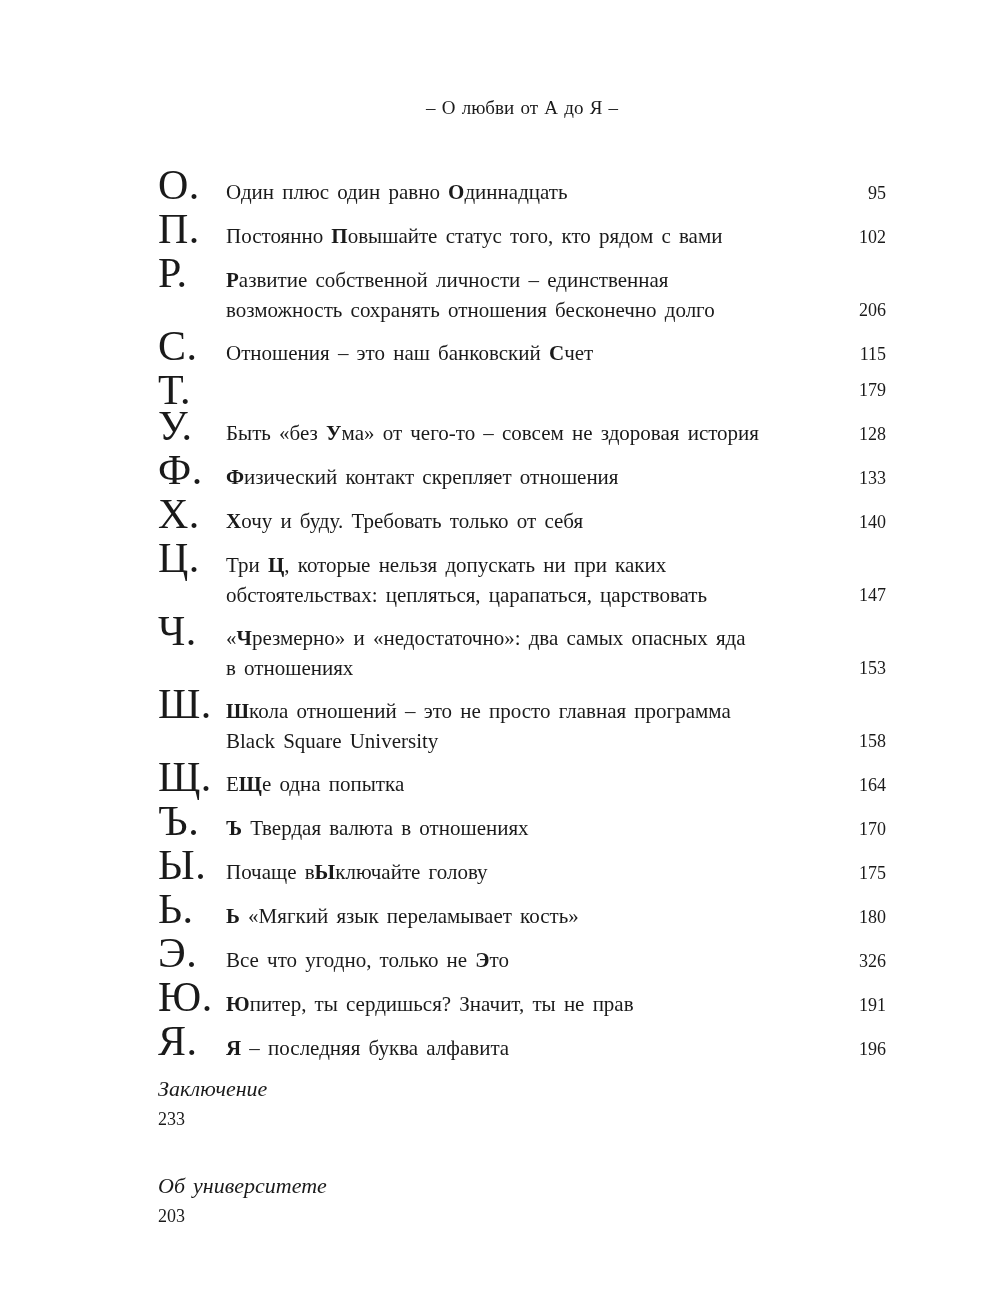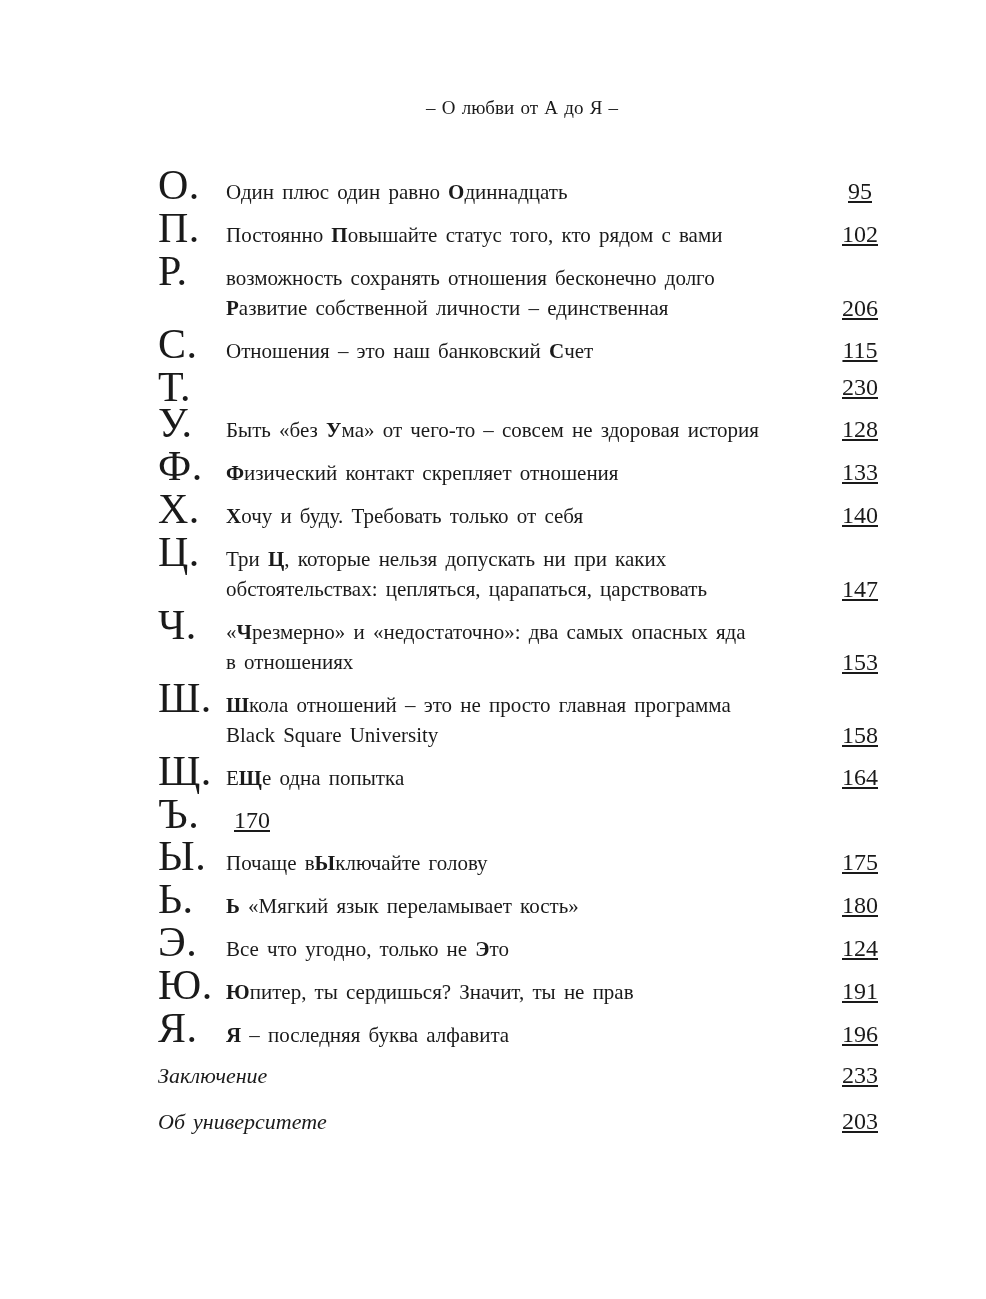--- a/index.html
+++ b/index.html
@@ -39,31 +39,31 @@
     flex: 1 1 auto;
     font-size: 21px;
     line-height: 30px;
     word-spacing: 0.14em;
     padding-right: 6px;
   }
   .title .line { white-space: nowrap; }
   .b { font-weight: bold; }
   .num {
     flex: 0 0 52px;
-    text-align: center;
-    font-size: 24px;
-    line-height: 30px;
-    text-decoration: underline;
+    text-align: right;
+    font-size: 18px;
+    line-height: 30px;
   }
   .two-line .num { align-self: flex-end; }
   .toc-closing { margin-top: 10px; }
   .closing-row {
     display: flex;
     align-items: baseline;
     margin-bottom: 15px;
+    flex-direction: column;
   }
   .closing-label {
     flex: 1 1 auto;
     font-style: italic;
     font-size: 22px;
     line-height: 30px;
     word-spacing: 0.12em;
   }
 </style>
 </head>
@@ -83,37 +83,37 @@
       <div class="toc-row">
         <div class="letter">П.</div>
         <div class="title">
           <div class="line"><span>Постоянно </span><span class="b">П</span><span>овышайте статус того, кто рядом с вами</span></div>
         </div>
         <div class="num">102</div>
       </div>
       <div class="toc-row two-line">
         <div class="letter">Р.</div>
         <div class="title">
+          <div class="line"><span class="b">Р</span><span>азвитие собственной личности – единственная</span></div>
           <div class="line"><span>возможность сохранять отношения бесконечно долго</span></div>
-          <div class="line"><span class="b">Р</span><span>азвитие собственной личности – единственная</span></div>
         </div>
         <div class="num">206</div>
       </div>
       <div class="toc-row">
         <div class="letter">С.</div>
         <div class="title">
           <div class="line"><span>Отношения – это наш банковский </span><span class="b">С</span><span>чет</span></div>
         </div>
         <div class="num">115</div>
       </div>
       <div class="toc-row two-line">
         <div class="letter">Т.</div>
         <div class="title">
         </div>
-        <div class="num">230</div>
+        <div class="num">179</div>
       </div>
       <div class="toc-row">
         <div class="letter">У.</div>
         <div class="title">
           <div class="line"><span>Быть «без </span><span class="b">У</span><span>ма» от чего-то – совсем не здоровая история</span></div>
         </div>
         <div class="num">128</div>
       </div>
       <div class="toc-row">
         <div class="letter">Ф.</div>
@@ -155,20 +155,23 @@
       </div>
       <div class="toc-row">
         <div class="letter">Щ.</div>
         <div class="title">
           <div class="line"><span>Е</span><span class="b">Щ</span><span>е одна попытка</span></div>
         </div>
         <div class="num">164</div>
       </div>
       <div class="toc-row">
         <div class="letter">Ъ.</div>
+        <div class="title">
+          <div class="line"><span class="b">Ъ</span><span> Твердая валюта в отношениях</span></div>
+        </div>
         <div class="num">170</div>
       </div>
       <div class="toc-row">
         <div class="letter">Ы.</div>
         <div class="title">
           <div class="line"><span>Почаще в</span><span class="b">Ы</span><span>ключайте голову</span></div>
         </div>
         <div class="num">175</div>
       </div>
       <div class="toc-row">
@@ -176,21 +179,21 @@
         <div class="title">
           <div class="line"><span class="b">Ь</span><span> «Мягкий язык переламывает кость»</span></div>
         </div>
         <div class="num">180</div>
       </div>
       <div class="toc-row">
         <div class="letter">Э.</div>
         <div class="title">
           <div class="line"><span>Все что угодно, только не </span><span class="b">Э</span><span>то</span></div>
         </div>
-        <div class="num">124</div>
+        <div class="num">326</div>
       </div>
       <div class="toc-row">
         <div class="letter">Ю.</div>
         <div class="title">
           <div class="line"><span class="b">Ю</span><span>питер, ты сердишься? Значит, ты не прав</span></div>
         </div>
         <div class="num">191</div>
       </div>
       <div class="toc-row">
         <div class="letter">Я.</div>

